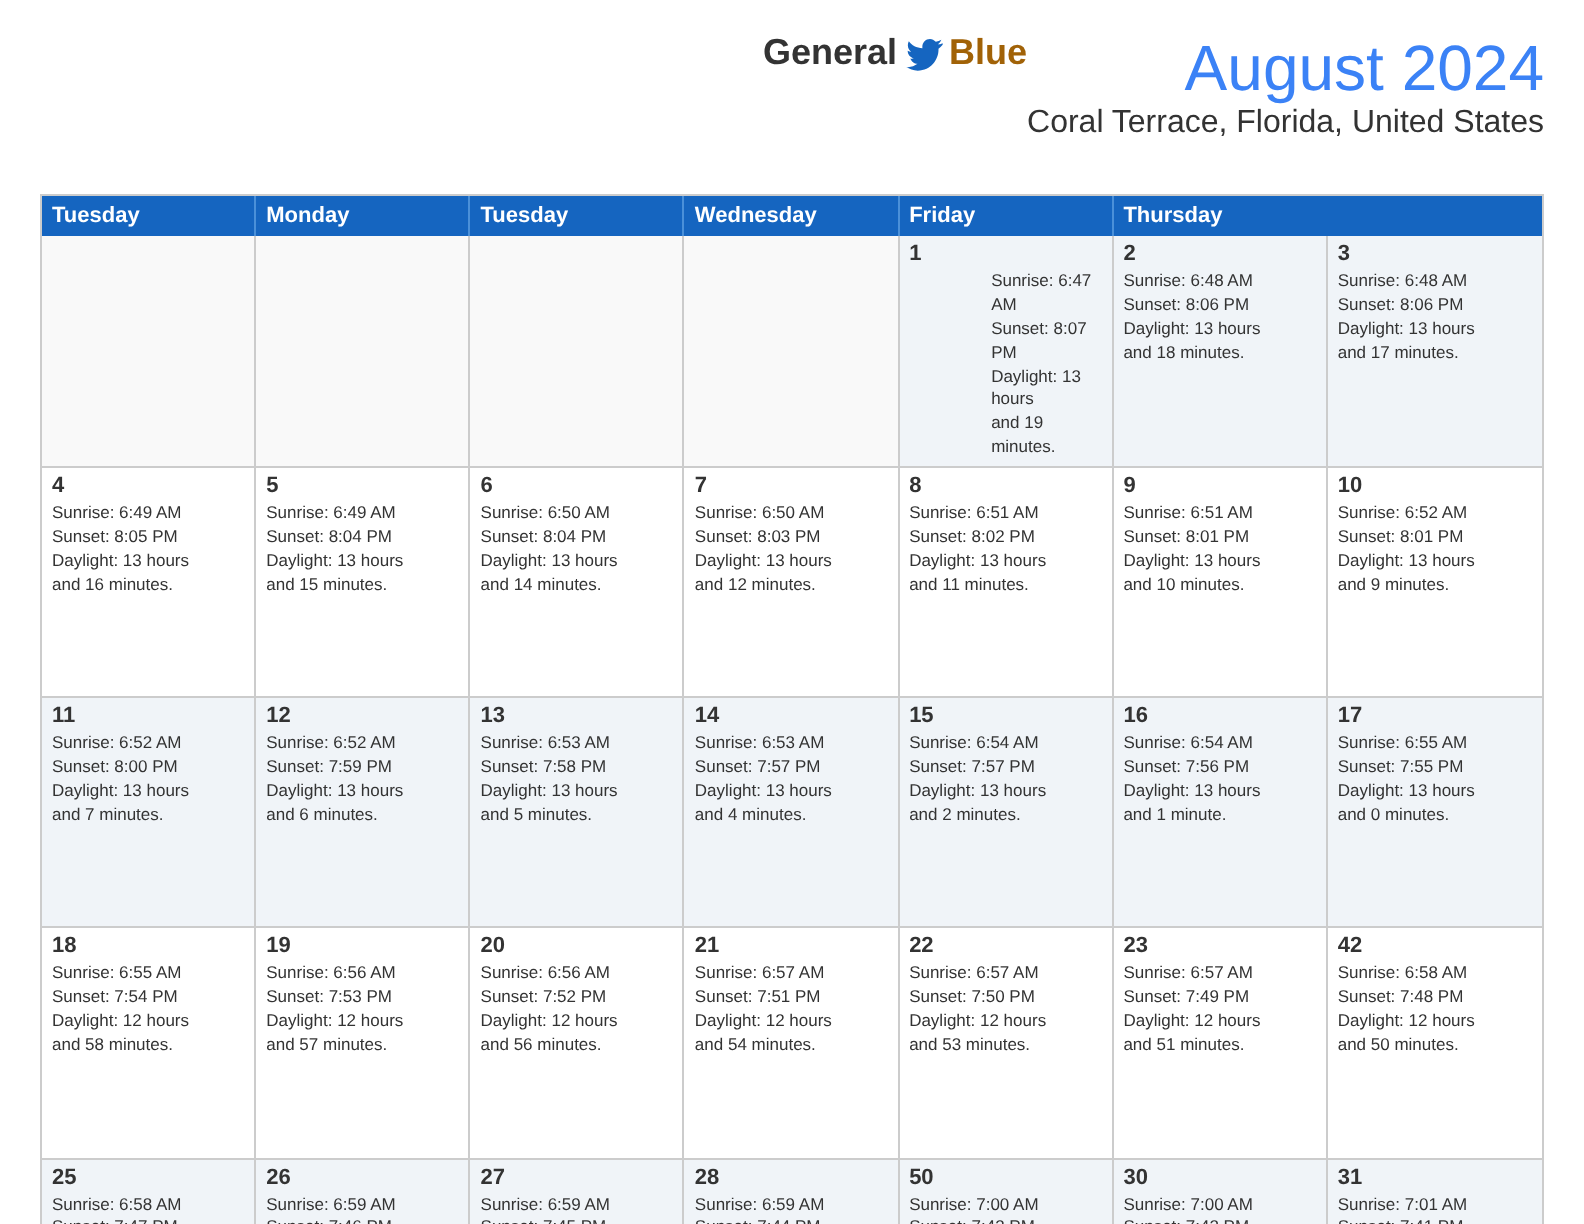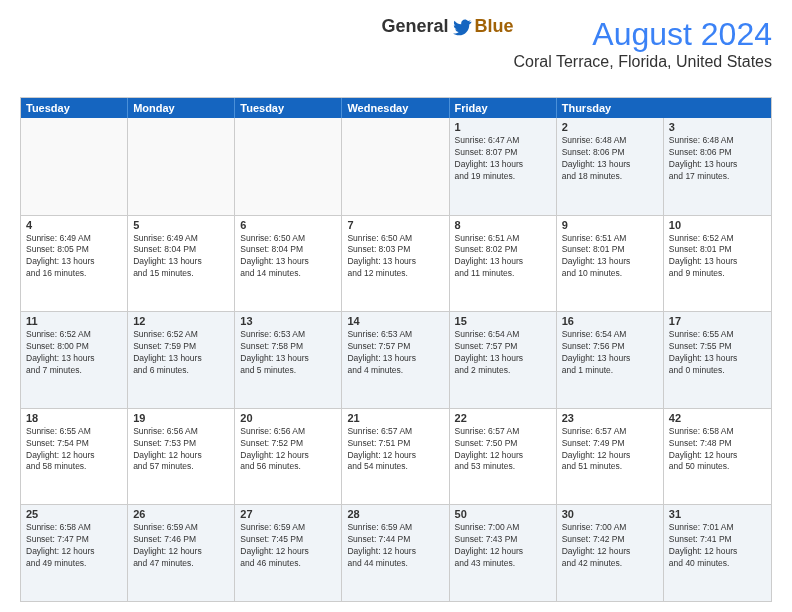--- a/index.html
+++ b/index.html
@@ -154,21 +154,21 @@
         <div class="cal-header-cell">Thursday</div>
       </div>
     <div class="calendar-body">
     <div class="cal-row">
           <div class="cal-cell empty"></div>
           <div class="cal-cell empty"></div>
           <div class="cal-cell empty"></div>
           <div class="cal-cell empty"></div>
           <div class="cal-cell shaded">
             <div class="day-number">1</div>
-            <div class="day-info" style="white-space: pre-line;">Sunrise: 6:47 AM
+            <div class="day-info" style="white-space: pre-line; margin-left: 41px;">Sunrise: 6:47 AM
 Sunset: 8:07 PM
 Daylight: 13 hours
 and 19 minutes.</div>
           </div>
           <div class="cal-cell shaded">
             <div class="day-number">2</div>
             <div class="day-info" style="white-space: pre-line;">Sunrise: 6:48 AM
 Sunset: 8:06 PM
 Daylight: 13 hours
 and 18 minutes.</div>

